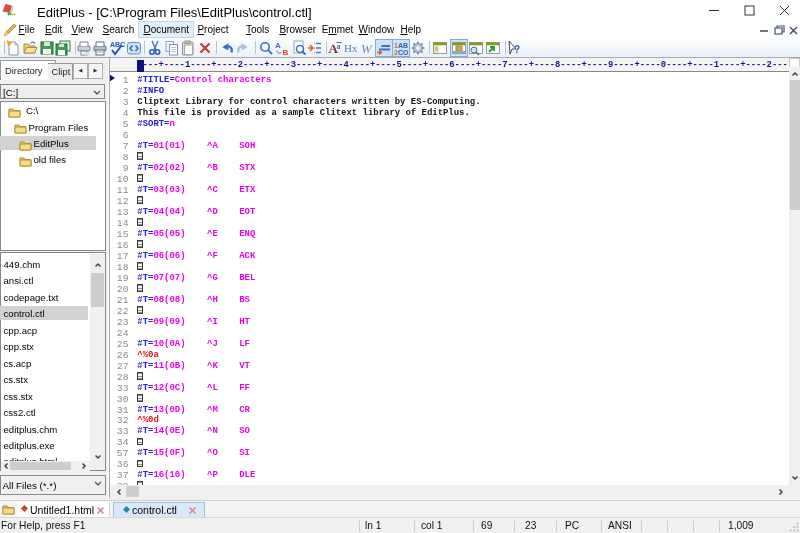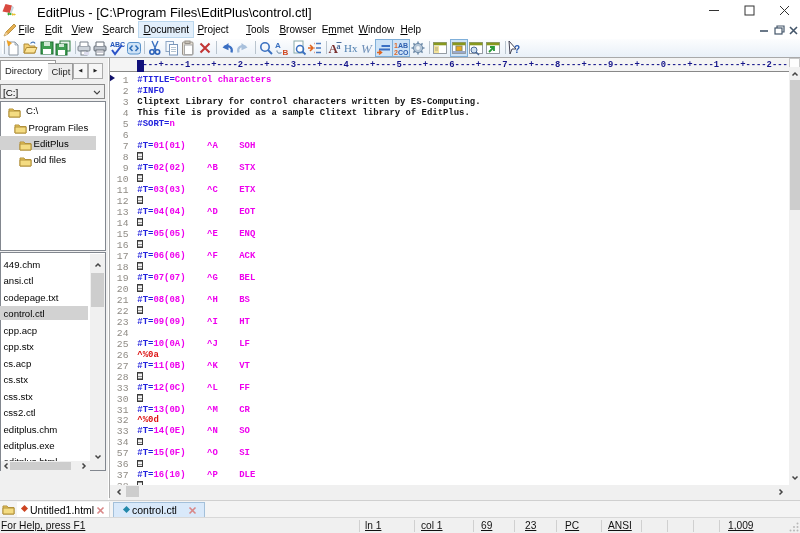--- a/index.html
+++ b/index.html
@@ -57,21 +57,21 @@
   repeating-linear-gradient(#909090 0 1.2px, #f2f2f2 1.2px 2.6px); vertical-align:-1px; }
 #tri { position:absolute; left:-1.5px; top:2px; width:0; height:0;
   border-left:6.5px solid #10106a; border-top:4.5px solid transparent; border-bottom:4.5px solid transparent; }
 
 #tabbar { position:absolute; left:0; top:500px; width:800px; height:17px; background:#f4f4f4;
   border-top:1px solid #d0d0d0; font-size:10.5px; }
 .dtab { position:absolute; top:1px; height:15.5px; padding-top:2px; }
 
 #status { position:absolute; left:0; top:517px; width:800px; height:16px; background:#f0f0f0;
   border-top:1px solid #d8d8d8; font-size:10.2px; color:#111; }
-.seg { position:absolute; top:2px;text-decoration:underline; }
+.seg { position:absolute; top:2px; }
 .segline { position:absolute; top:2px; width:1px; height:12px; background:#d0d0d0; }
 </style></head>
 <body>
 
 <div id="title">
  <svg style="position:absolute;left:2px;top:2px" width="15" height="15" viewBox="0 0 15 15">
    <path d="M0.5 9.5L3.5 2l6.5 1.5L8 11z" fill="#d94a40"></path>
    <path d="M10 3.5l2 2L9.5 11H8z" fill="#c8d4dc"></path>
    <path d="M6.5 10.2l1.2 1.8-1.2 1.8-1.2-1.8z" fill="#35a835"></path>
    <path d="M6.5 12l1.8-1.2 1.8 1.2-1.8 1.2z" fill="#35a835"></path>
@@ -273,20 +273,25 @@
  <div id="cliptab">Clipt</div>
  <div class="spin" style="left:73px">◀</div>
  <div class="spin" style="left:88px">▶</div>
  <div id="combo1">[C:]
    <svg class="chev" width="8" height="6">
         <path d="M1 1l3 3 3-3" fill="none" stroke="#444" stroke-width="1.2"></path>
       </svg>
  </div>
  <div id="tree"></div>
  <div id="flist"></div>
+ <div id="combo2">All Files (*.*)
+   <svg class="chev" width="8" height="6">
+        <path d="M1 1l3 3 3-3" fill="none" stroke="#444" stroke-width="1.2"></path>
+      </svg>
+ </div>
 </div>
 <div style="position:absolute;left:0;top:0">
 <svg style="position:absolute;left:8px;top:106.9px" width="13" height="11" viewBox="0 0 13 11">
       <path d="M1 2h4l1 1.5h6V10H1z" fill="#ecc95d" stroke="#b2913a" stroke-width="1"></path>
       <path d="M1 4h11v6H1z" fill="#f4dc82" stroke="#b2913a" stroke-width="1"></path>
     </svg>
 <div class="pt" style="left:26px;top:105.4px">C:\</div>
 <svg style="position:absolute;left:14px;top:123.2px" width="13" height="11" viewBox="0 0 13 11">
       <path d="M1 2h4l1 1.5h6V10H1z" fill="#ecc95d" stroke="#b2913a" stroke-width="1"></path>
       <path d="M1 4h11v6H1z" fill="#f4dc82" stroke="#b2913a" stroke-width="1"></path>

